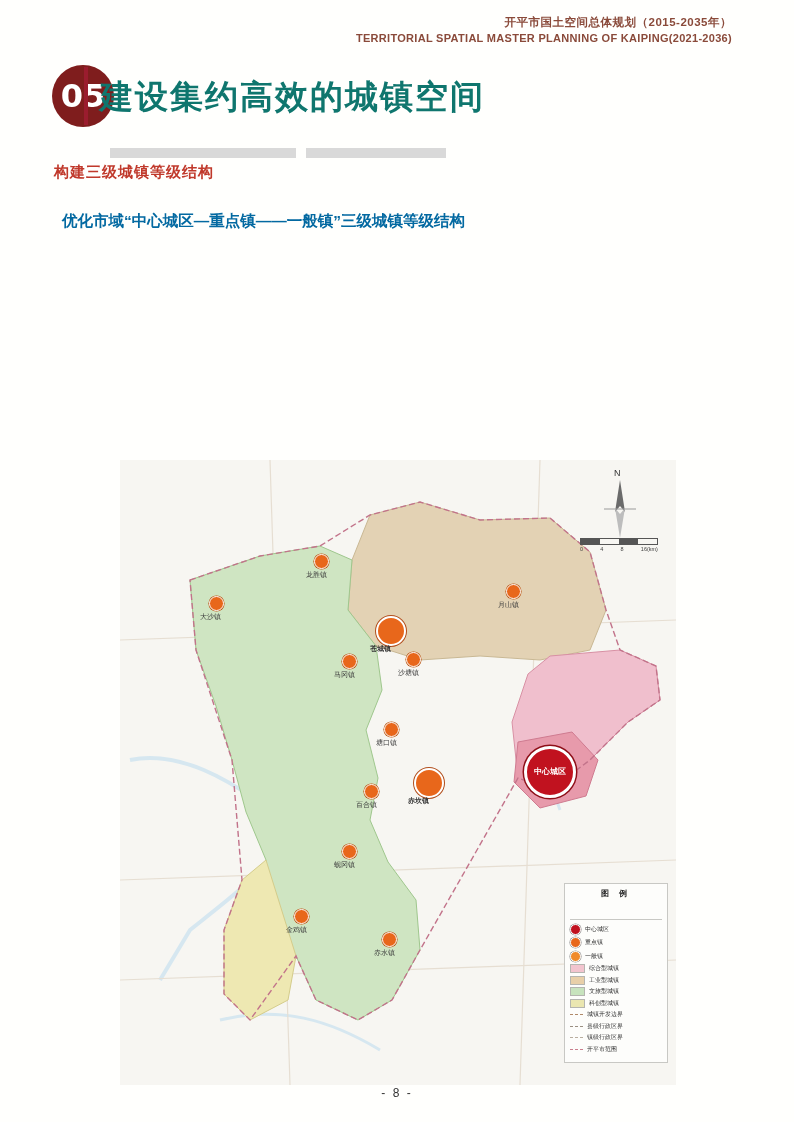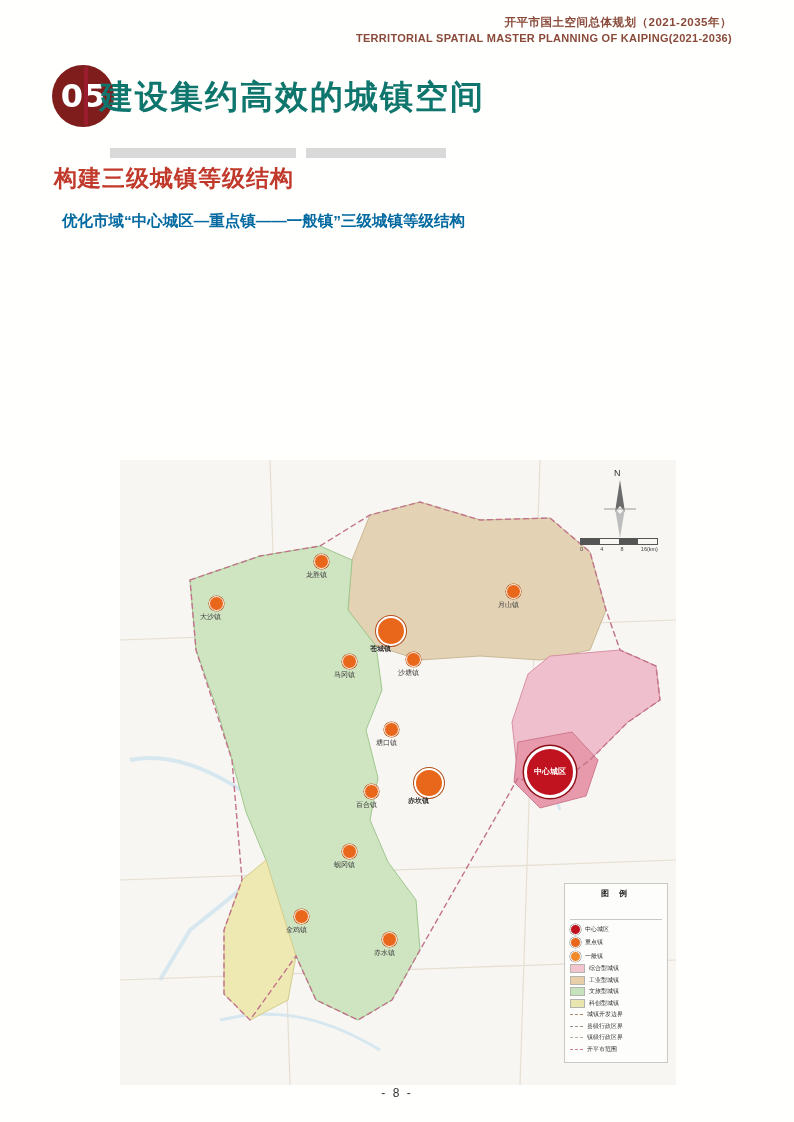--- a/index.html
+++ b/index.html
@@ -42,21 +42,21 @@
   }
 
   
   .grey-bars{position:absolute;top:148px;left:110px;width:336px;height:10px;}
   .grey-bars i{position:absolute;top:0;height:10px;background:#d9d9d9;display:block;}
   .gb1{left:0;width:186px;}
   .gb2{left:196px;width:140px;}
 
   .sub-title{
     position:absolute;top:163px;left:54px;
-    font-size:23px;font-weight:bold;color:#c0392b;letter-spacing:1px;
+    font-size:15px;font-weight:bold;color:#c0392b;letter-spacing:1px;
   }
 
   
   .lead{
     position:absolute;top:208px;left:62px;right:58px;
     font-size:15.5px;font-weight:bold;color:#0369a1;line-height:26px;
   }
   ul.bullets{
     position:absolute;top:240px;left:62px;right:52px;
     margin:0;padding:0;list-style:none;
@@ -135,21 +135,21 @@
     position:absolute;bottom:22px;left:0;width:794px;text-align:center;
     font-size:12px;color:#333;letter-spacing:2px;
   }
 </style>
 </head>
 <body>
 
 <div class="page">
 
   <div class="header">
-    <div class="cn">开平市国土空间总体规划（2021-2035年）</div>
+    <div class="cn">开平市国土空间总体规划（2015-2035年）</div>
     <div class="en">TERRITORIAL SPATIAL MASTER PLANNING OF KAIPING(2021-2036)</div>
   </div>
 
   <div class="sec-title-wrap">
     <div class="sec-badge">05</div>
     <div class="sec-bar"></div>
     <div class="sec-heading">建设集约高效的城镇空间</div>
   </div>
 
   <div class="grey-bars">

